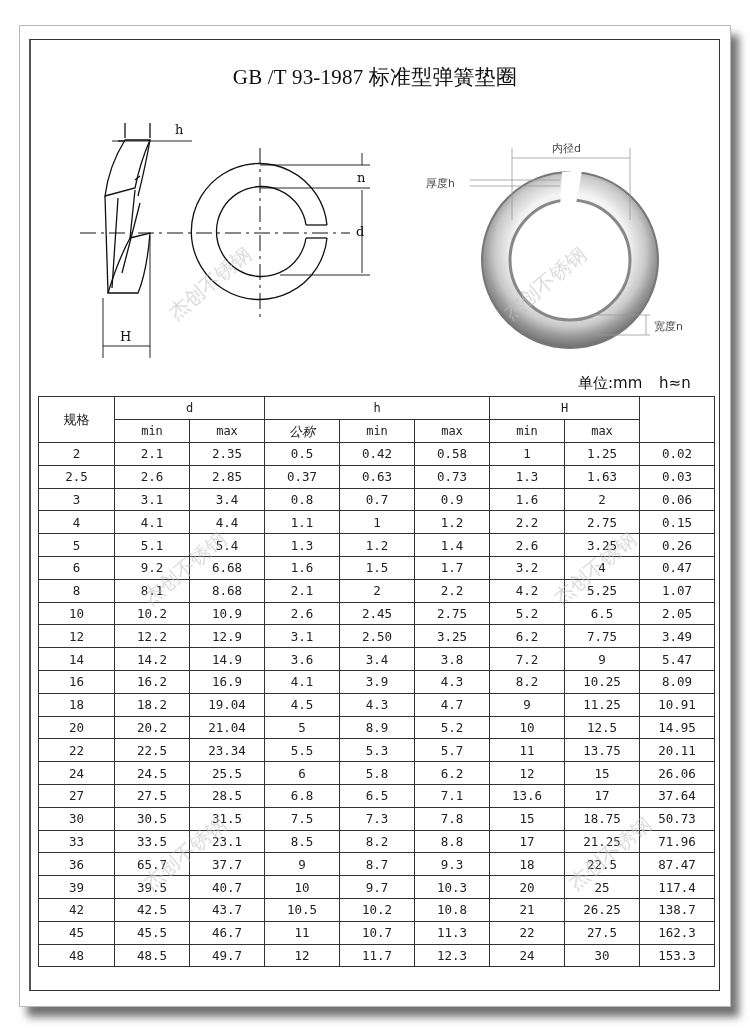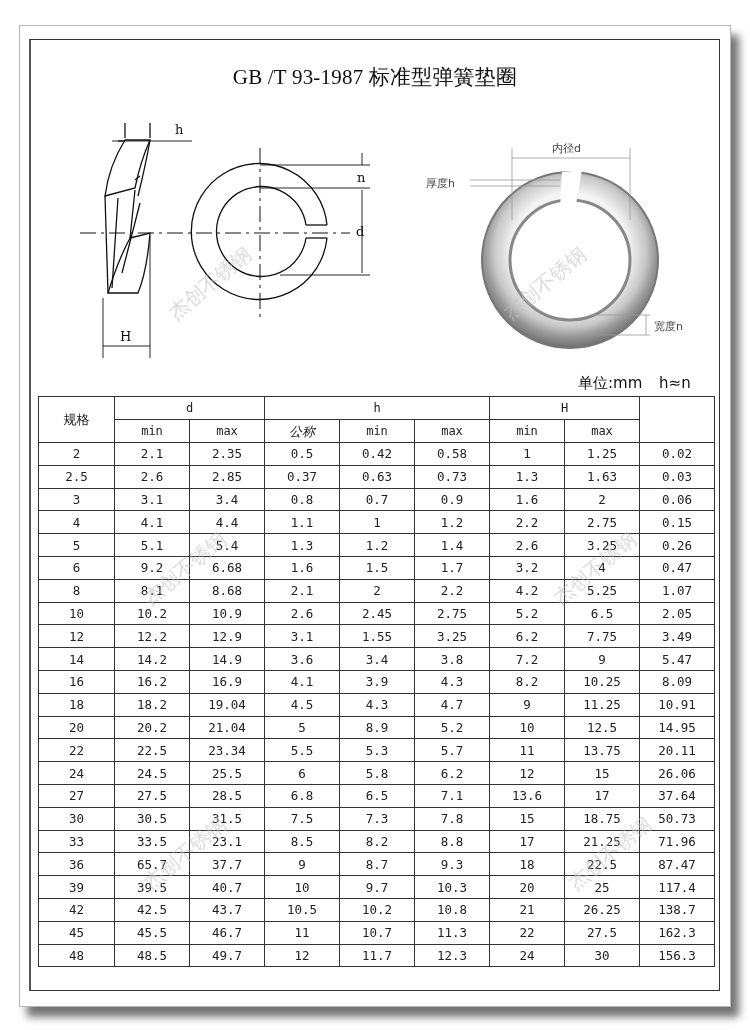--- a/index.html
+++ b/index.html
@@ -239,21 +239,21 @@
         <td>2.75</td>
         <td>5.2</td>
         <td>6.5</td>
         <td>2.05</td>
       </tr>
       <tr>
         <td>12</td>
         <td>12.2</td>
         <td>12.9</td>
         <td>3.1</td>
-        <td>1.55</td>
+        <td>2.50</td>
         <td>3.25</td>
         <td>6.2</td>
         <td>7.75</td>
         <td>3.49</td>
       </tr>
       <tr>
         <td>14</td>
         <td>14.2</td>
         <td>14.9</td>
         <td>3.6</td>
@@ -397,21 +397,21 @@
       </tr>
       <tr>
         <td>48</td>
         <td>48.5</td>
         <td>49.7</td>
         <td>12</td>
         <td>11.7</td>
         <td>12.3</td>
         <td>24</td>
         <td>30</td>
-        <td>156.3</td>
+        <td>153.3</td>
       </tr>
     </tbody>
 </table>
 
 <div class="watermark" style="left:160px;top:250px;">
   <div class="wm-text" style="left:0;top:20px;">杰创不锈钢</div>
 </div>
 <div class="watermark" style="left:495px;top:250px;">
   <div class="wm-text" style="left:0;top:20px;">杰创不锈钢</div>
 </div>

